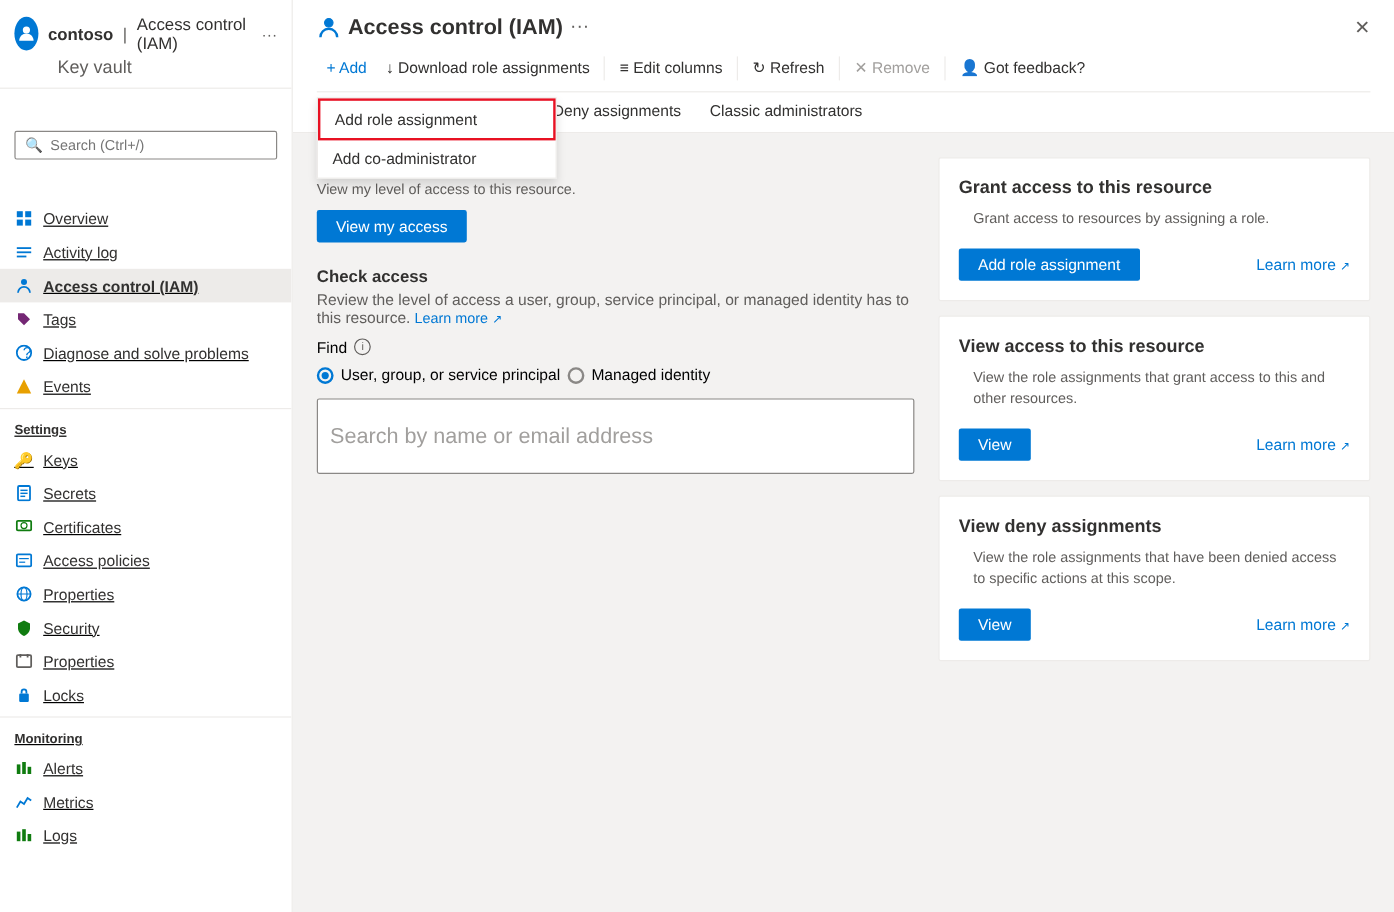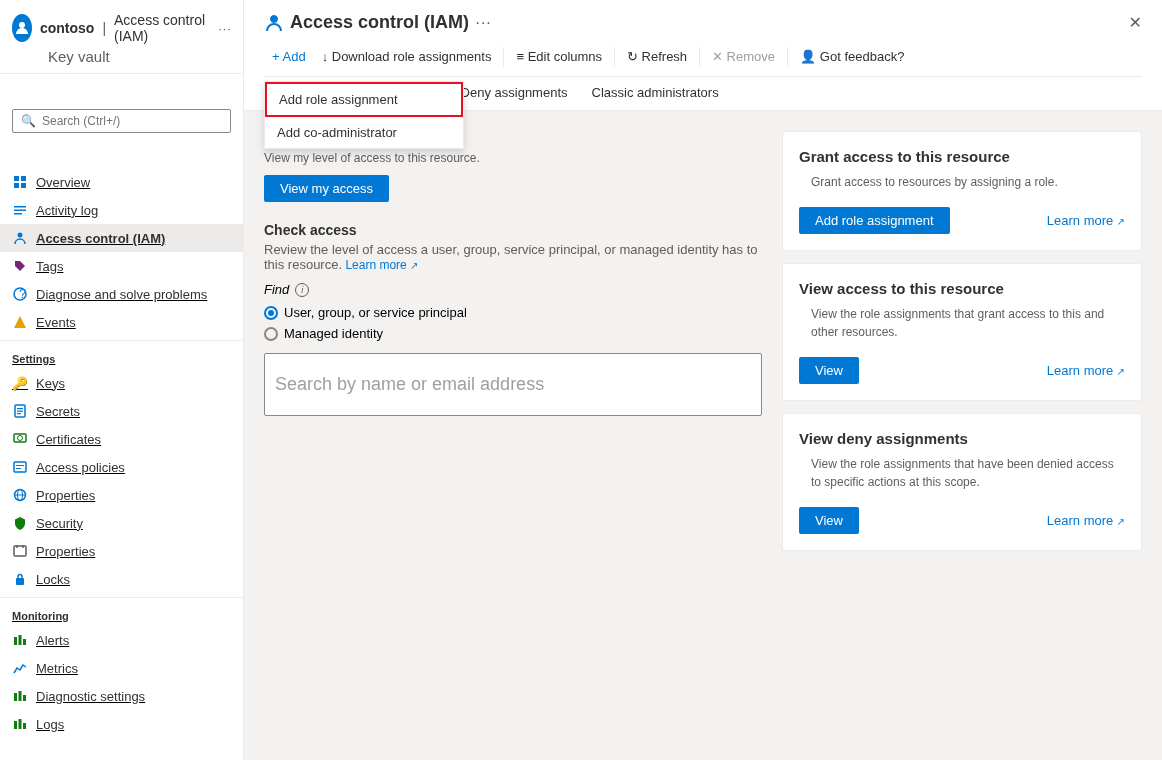--- a/index.html
+++ b/index.html
@@ -50,22 +50,22 @@
     .content-right { width: 360px; flex-shrink: 0; display: flex; flex-direction: column; gap: 12px; }
 
     
     .section { margin-bottom: 20px; }
     .section-title { font-size: 14px; font-weight: 600; color: #323130; margin-bottom: 4px; }
     .section-desc { color: #605e5c; margin-bottom: 10px; font-size: 12px; }
     .btn-primary { background: #0078d4; color: white; border: none; padding: 6px 16px; border-radius: 2px; cursor: pointer; font-size: 13px; }
     .link { color: #0078d4; text-decoration: none; cursor: pointer; font-size: 12px; }
 
     
-    .find-row { display: flex; align-items: center; gap: 6px; margin-bottom: 8px; font-size: 13px; font-style: italic; }
-    .radio-group { display: flex; flex-direction: column; gap: 6px; margin-bottom: 12px; }
+    .find-row { display: flex; gap: 6px; margin-bottom: 8px; font-size: 13px; }
+    .radio-group { display: flex; flex-direction: row; gap: 6px; margin-bottom: 12px; }
     .radio-item { display: flex; align-items: center; gap: 6px; font-size: 13px; cursor: pointer; }
     .radio-dot { width: 14px; height: 14px; border-radius: 50%; border: 2px solid #8a8886; display: flex; align-items: center; justify-content: center; flex-shrink: 0; }
     .radio-dot.selected { border-color: #0078d4; }
     .radio-dot.selected::after { content: ''; width: 6px; height: 6px; border-radius: 50%; background: #0078d4; }
     .search-input-field { width: 100%; border: 1px solid #8a8886; padding: 20px 10px; border-radius: 2px; font-size: 18px; outline: none; color: #323130; }
     .search-input-field::placeholder { color: #a19f9d; }
 
     
     .info-card { background: #fff; border: 1px solid #edebe9; padding: 16px; border-radius: 2px; }
     .info-card-title { font-size: 15px; font-weight: 600; color: #323130; margin-bottom: 8px; }
@@ -267,30 +267,20 @@
     </div>
     <div class="nav-item">
       <div class="nav-item-icon icon-metrics">
         <svg width="14" height="14" viewBox="0 0 14 14" fill="#0078d4">
             <polyline points="1,12 4,7 7,9 10,4 13,6" fill="none" stroke="currentColor" stroke-width="1.5"></polyline>
           </svg>
       </div>
       <span>Metrics</span>
     </div>
     <div class="nav-item">
-      <div class="nav-item-icon icon-diag-settings">
-        <svg width="14" height="14" viewBox="0 0 14 14" fill="#107c10">
-            <rect x="1" y="4" width="3" height="8"></rect>
-            <rect x="5.5" y="2" width="3" height="10"></rect>
-            <rect x="10" y="6" width="3" height="6"></rect>
-          </svg>
-      </div>
-      <span>Diagnostic settings</span>
-    </div>
-    <div class="nav-item">
       <div class="nav-item-icon icon-logs">
         <svg width="14" height="14" viewBox="0 0 14 14" fill="#107c10">
             <rect x="1" y="4" width="3" height="8"></rect>
             <rect x="5.5" y="2" width="3" height="10"></rect>
             <rect x="10" y="6" width="3" height="6"></rect>
           </svg>
       </div>
       <span>Logs</span>
     </div>
   </div>

